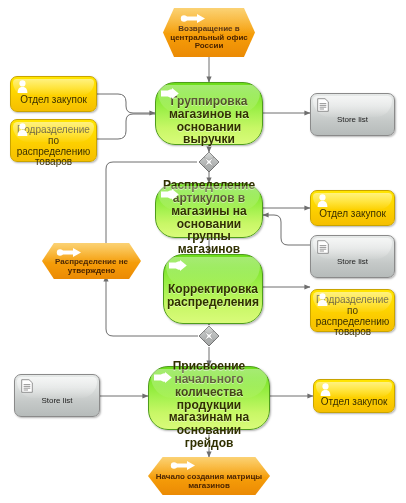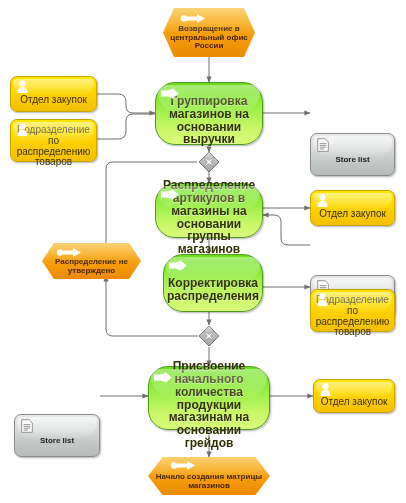--- a/index.html
+++ b/index.html
@@ -111,23 +111,22 @@
   }
 
   
   .data-obj {
     border-radius: 7px;
     border: 1px solid #8a8a8a;
     background: linear-gradient(180deg, #e6e9e8 0%, #dcdfde 30%, #c5c9c8 65%, #b6bbba 100%);
     box-shadow: 1px 1px 2px rgba(0,0,0,0.30);
     color: #1d1d1d;
     font-size: 8px;
-    font-weight: bold;
+    font-weight: normal;
     padding-top: 12px;
-    margin-top: 40px;
   }
   .data-obj .gloss {
     position: absolute;
     left: 2px; right: 2px; top: 2px;
     height: 50%;
     border-radius: 6px 6px 22px 22px;
     background: linear-gradient(180deg, rgba(255,255,255,0.62), rgba(255,255,255,0.05));
     pointer-events: none;
   }
   .doc-icon {
@@ -271,21 +270,21 @@
 
   <div class="node data-obj" style="left:310px; top:235px; width:85px; height:43px;">
     <span class="gloss"></span>
     <svg class="doc-icon" viewBox="0 0 12 14">
       <path d="M0.7,0.7 H8 L11.3,3.8 V13.3 H0.7 z" fill="#ffffff" stroke="#6b6b6b" stroke-width="0.7"></path>
       <path d="M2.6,5.6 H9.3 M2.6,7.4 H9.3 M2.6,9.2 H9.3 M2.6,11 H7" stroke="#6b6b6b" stroke-width="0.7"></path>
     </svg>
     <span class="label">Store list</span>
   </div>
 
-  <div class="node task" style="left:163px; top:254px; width:100px; height:58px;justify-content:center;">
+  <div class="node task" style="left:163px; top:254px; width:100px; height:70px;justify-content:center;">
     <span class="gloss"></span>
     <svg class="task-icon" viewBox="0 0 26 15">
       <path d="M0,4 L13,4 L13,1 L21,7.5 L13,14 L13,11 L0,11 z" fill="#ffffff"></path>
       <path d="M17,7.5 a5,5 0 1,1 -3,-4.6 l-1,2.4 a2.6,2.6 0 1,0 1.6,2.2 z" fill="#ffffff"></path>
     </svg>
     <span class="label">Корректировка распределения</span>
   </div>
 
   <div class="node event" style="left:42px; top:243px; width:99px; height:36px;">
     <span class="gloss"></span>

